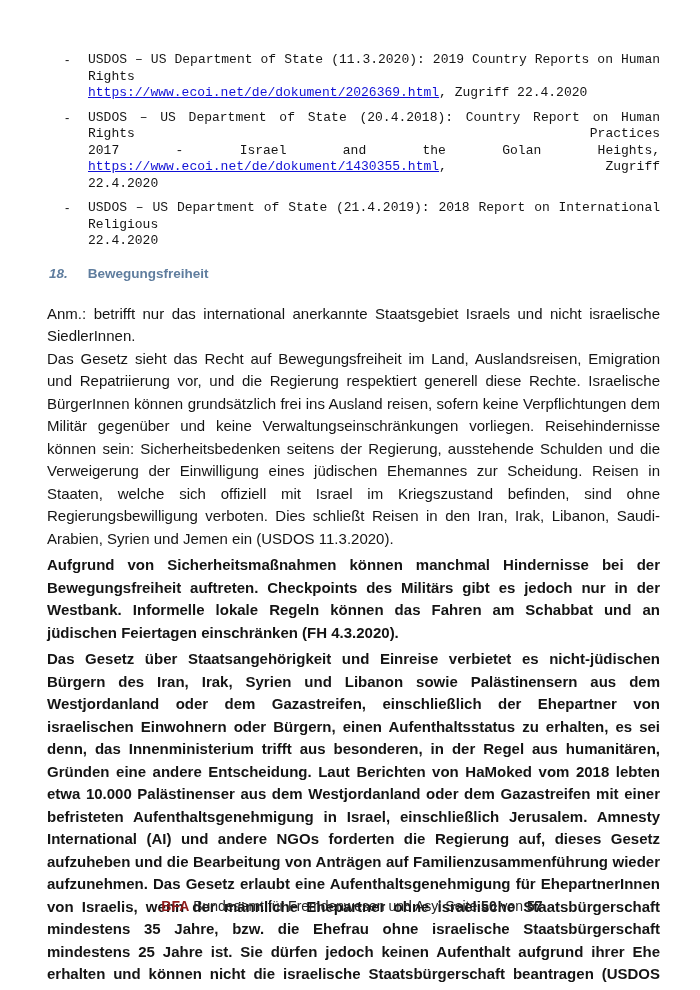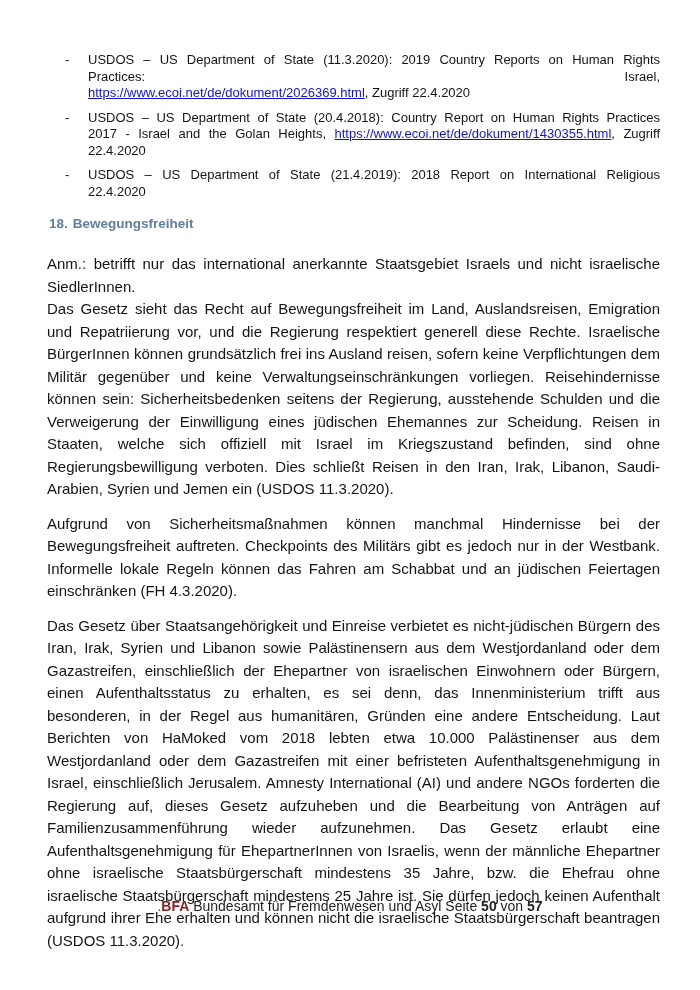--- a/index.html
+++ b/index.html
@@ -9,47 +9,46 @@
     background:#ffffff;
     box-sizing:border-box;
     padding:52px 40px 0 47px;
     font-family:"Liberation Sans", sans-serif;
     color:var(--text,#141414);
     overflow:hidden;
   }
   
   .src-item{display:flex;margin-bottom:8px;padding-left:18px;font-size:13px;line-height:16.5px;}
   .src-dash{flex:none;width:23px;}
-  .src-body{flex:1;min-width:0;}
+  .src-body{flex:1;min-width:0;font-family:Liberation Mono, monospace;}
   .src-line{text-align:left;}
   .src-line.just{text-align:justify;text-align-last:justify;}
   .doclink{color:var(--link,#1111d6);text-decoration:underline;cursor:pointer;}
   
   .heading{margin:16px 0 22px 2px;font-size:13.5px;font-weight:bold;color:var(--heading,#5f7d9e);}
-  .h-num{margin-right:5px;}
+  .h-num{margin-right:20px;font-style:italic;}
   
   .para{margin:0;font-size:15px;line-height:22.5px;text-align:justify;}
-  .gap-top{margin-top:12px;}
+  .gap-top{margin-top:4px;font-weight:bold;}
   
   .footer{position:absolute;left:0;right:0;bottom:76px;text-align:center;font-size:14px;color:#222;}
   .f-dot{color:var(--logo_red,#8e1b1b);}
   .f-logo{color:var(--logo_red,#8e1b1b);font-weight:bold;}
   .f-bold{font-weight:bold;}
 </style>
 </head>
 <body>
 
 <div class="page">
 
   <div class="sources">
       <div class="src-item">
         <span class="src-dash">-</span>
         <div class="src-body">
           <div class="src-line just"><span>USDOS – US Department of State (11.3.2020): 2019 Country Reports on Human Rights</span></div>
-          <div class="src-line just"><span>Practices: Israel,</span></div>
           <div class="src-line"><a href="#" class="doclink">https://www.ecoi.net/de/dokument/2026369.html</a><span>, Zugriff 22.4.2020</span></div>
         </div>
       </div>
       <div class="src-item">
         <span class="src-dash">-</span>
         <div class="src-body">
           <div class="src-line just"><span>USDOS – US Department of State (20.4.2018): Country Report on Human Rights Practices</span></div>
           <div class="src-line just"><span>2017 - Israel and the Golan Heights, </span><a href="#" class="doclink">https://www.ecoi.net/de/dokument/1430355.html</a><span>, Zugriff</span></div>
           <div class="src-line"><span>22.4.2020</span></div>
         </div>

